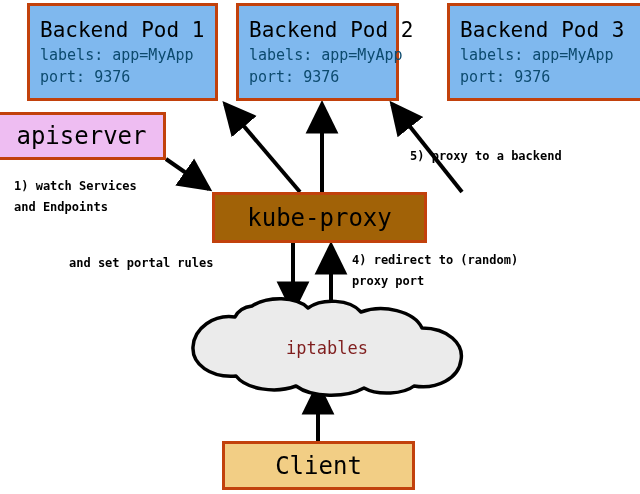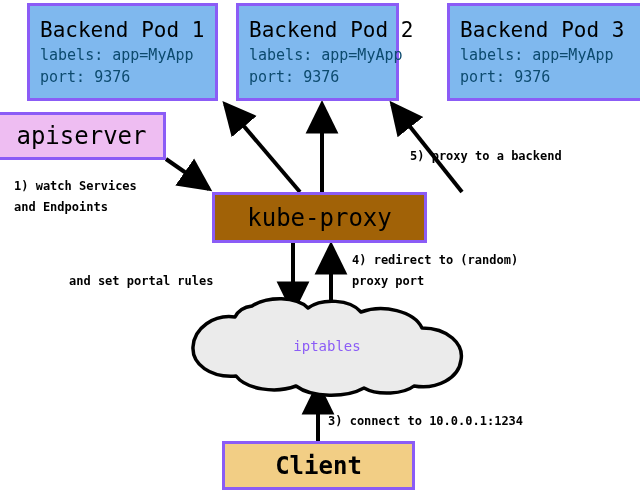--- a/index.html
+++ b/index.html
@@ -18,21 +18,21 @@
   svg.layer {
     position: absolute;
     left: 0;
     top: 0;
     width: 640px;
     height: 494px;
   }
   .node {
     position: absolute;
     box-sizing: border-box;
-    border: 3px solid #8b5cf6;
+    border: 3px solid #c2410c;
     display: flex;
     flex-direction: column;
     justify-content: center;
   }
   .pod-box {
     padding: 2px 0 2px 10px;
   }
   .pod-title {
     font-size: 21px;
     line-height: 27px;
@@ -48,22 +48,22 @@
   }
   .center-label {
     text-align: center;
     font-size: 24px;
     line-height: 26px;
     color: #000;
     white-space: nowrap;
   }
   .cloud-label {
     position: absolute;
-    font-size: 14px;
-    color: #8b5cf6;
+    font-size: 17px;
+    color: #7f1d1d;
     text-align: center;
     white-space: nowrap;
   }
   .step {
     position: absolute;
     font-family: "DejaVu Sans Mono", "Liberation Mono", monospace;
     font-weight: bold;
     font-size: 12px;
     line-height: 21px;
     color: #000;
@@ -131,31 +131,30 @@
   </div>
 
   <div class="node" style="left:-3px; top:112px; width:169px; height:48px; background:#EEBDF2;">
     <div class="center-label">apiserver</div>
   </div>
 
   <div class="node" style="left:212px; top:192px; width:215px; height:51px; background:#a16207;">
     <div class="center-label">kube-proxy</div>
   </div>
 
-  <div class="node" style="left:222px; top:441px; width:193px; height:49px; background:#F2CE85;font-weight:bold;">
+  <div class="node" style="left:222px; top:441px; width:193px; height:49px; background:#F2CE85;">
     <div class="center-label">Client</div>
   </div>
 
   <div class="cloud-label" style="left:253px; top:338px; width:148px;">iptables</div>
 
   <div class="step" style="left:14px; top:176px;">1) watch Services</div>
   <div class="step" style="left:14px; top:197px;">and Endpoints</div>
 
-  <div class="step" style="left:69px; top:271px;text-align:center;">and set portal rules</div>
+  <div class="step" style="left:69px; top:253px;text-align:center;">and set portal rules</div>
 
-  <div class="step" style="left:328px; top:411px;">3) connect to 10.0.0.1:1234</div>
 
   <div class="step" style="left:352px; top:250px;">4) redirect to (random)</div>
   <div class="step" style="left:352px; top:271px;">proxy port</div>
 
   <div class="step" style="left:410px; top:146px;">5) proxy to a backend</div>
 
 </div>
 
 </body></html>

